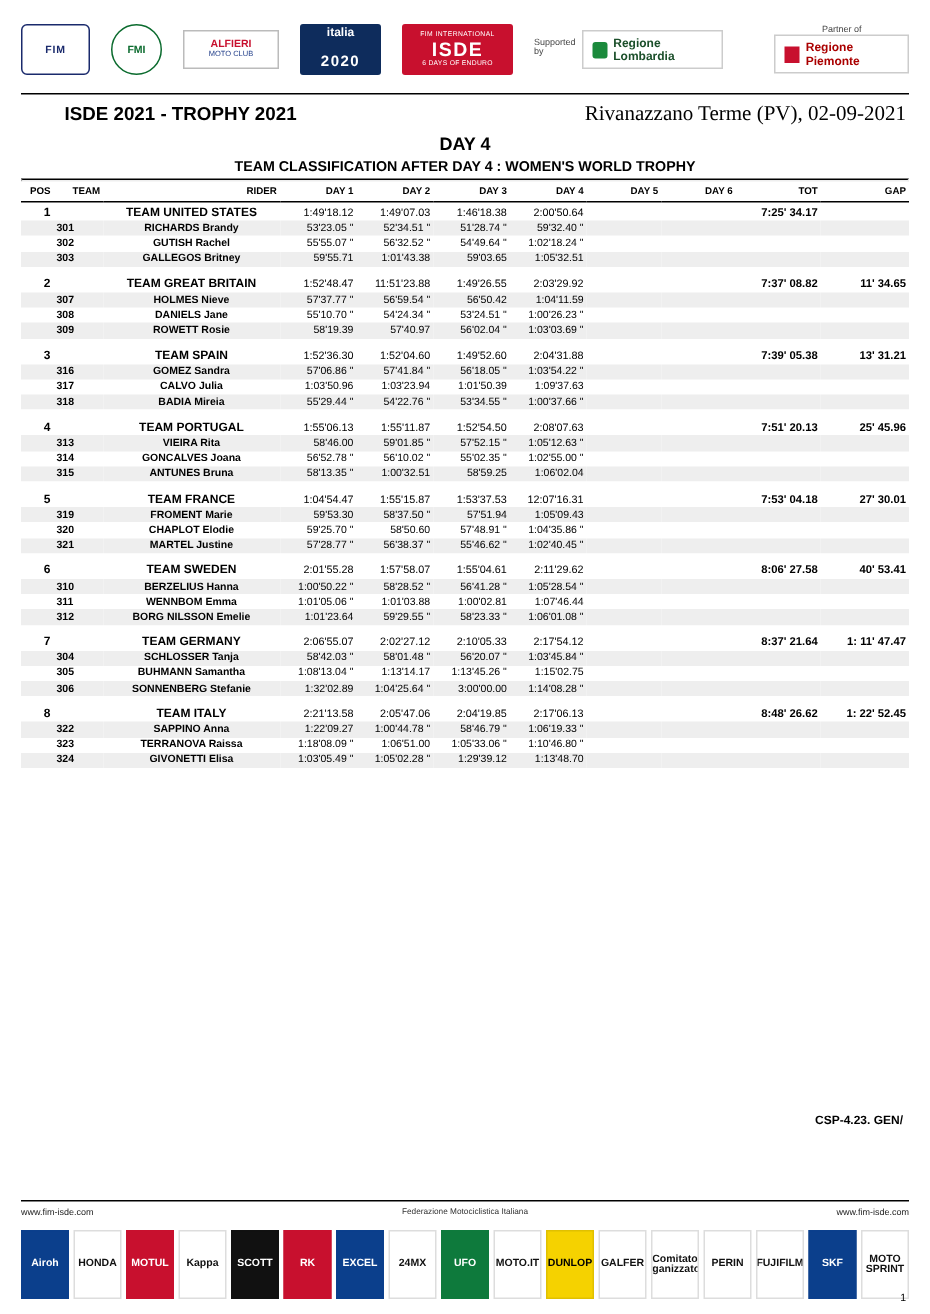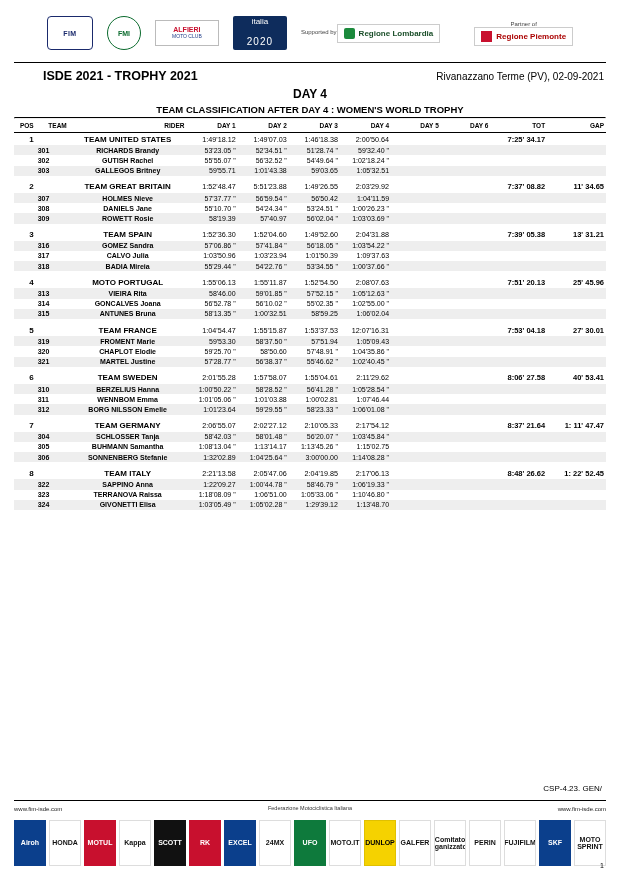--- a/index.html
+++ b/index.html
@@ -55,21 +55,21 @@
     border: 1px solid #bbb;
     font-size: 7px; font-weight: bold; color: #c8102e;
     display: flex; align-items: center; justify-content: center;
     flex-direction: column; line-height: 1.1;
   }
   .alfieri-logo .sub { color: #1f3c88; font-size: 5px; font-weight: normal; }
   .italia-logo {
     width: 54px; height: 34px;
     background: #0e2c5c;
     color: #fff;
-    font-size: 8px; font-weight: normal;
+    font-size: 8px; font-weight: bold;
     display: flex; align-items: center; justify-content: center;
     flex-direction: column; line-height: 1.05;
     border-radius: 2px;
     gap: 11px;
   }
   .italia-logo .yr { font-size: 10px; letter-spacing: 1px; }
   .isde-logo {
     width: 74px; height: 34px;
     background: #c8102e;
     color: #fff;
@@ -106,21 +106,21 @@
     border: 0; border-top: 1px solid #000; margin: 6px 0 0 0;
   }
   .rule-thin { border-top: 1px solid #000; }
 
   
   .title-row {
     display: flex; align-items: baseline; justify-content: space-between;
     padding: 6px 2px 0 2px;
   }
   .doc-title { font-size: 12.5px; font-weight: bold; padding-left: 27px; }
-  .doc-place { font-size: 10px; }
+  .doc-place { font-size: 14px; font-family: Liberation Serif, serif; }
   .day-title {
     text-align: center; font-size: 12px; font-weight: bold;
     margin-top: 4px;
   }
   .class-title {
     text-align: center; font-size: 9.5px; font-weight: bold;
     margin: 3px 0 2px 0;
   }
 
   
@@ -161,22 +161,22 @@
   tr.team-row td.num { font-size: 7.2px; }
   tr.rider-row td { font-size: 7px; }
   tr.rider-row td.c-team { font-weight: bold; }
   tr.rider-row td.c-rider { font-weight: bold; }
   tr.shade td { background: #eeeeee; }
   tr.spacer td { height: 5px; padding: 0; background: #fff !important; }
 
   
   .footer-code {
     position: absolute;
-    right: 18px; top: 784px;
-    font-size: 8px; font-weight: normal;
+    right: 18px; top: 742px;
+    font-size: 8px; font-weight: bold;
   }
   .footer-rule {
     position: absolute;
     left: 14px; right: 14px; top: 800px;
     border-top: 1px solid #000;
   }
   .footer-links {
     position: absolute;
     left: 14px; right: 14px; top: 806px;
     display: flex; justify-content: space-between;
@@ -228,20 +228,27 @@
     <div class="logo-box">
       <div class="alfieri-logo">
         <span>ALFIERI</span>
         <span class="sub">MOTO CLUB</span>
       </div>
     </div>
     <div class="logo-box">
       <div class="italia-logo">
         <span>italia</span>
         <span class="yr">2020</span>
+      </div>
+    </div>
+    <div class="logo-box">
+      <div class="isde-logo">
+        <span class="top">FIM INTERNATIONAL</span>
+        <span class="mid">ISDE</span>
+        <span class="bot">6 DAYS OF ENDURO</span>
       </div>
     </div>
     <div class="supported">
       <span class="lbl">Supported by</span>
       <span class="regione-lomb">
         <span class="lomb-mark"></span>
         <span>Regione Lombardia</span>
       </span>
     </div>
     <div class="piem-wrap">
@@ -334,21 +341,21 @@
           <td class="c-gap"></td>
         </tr>
         <tr class="spacer">
           <td colspan="11"></td>
         </tr>
         <tr class="team-row">
           <td class="c-pos">2</td>
           <td class="c-team"></td>
           <td class="c-rider">TEAM GREAT BRITAIN</td>
           <td class="num">1:52'48.47</td>
-          <td class="num">5:51'23.88</td>
+          <td class="num">11:51'23.88</td>
           <td class="num">1:49'26.55</td>
           <td class="num">2:03'29.92</td>
           <td class="num"></td>
           <td class="num"></td>
           <td class="c-tot">7:37' 08.82</td>
           <td class="c-gap">11' 34.65</td>
         </tr>
         <tr class="rider-row shade">
           <td class="c-pos"></td>
           <td class="c-team">307</td>
@@ -442,21 +449,21 @@
           <td class="num"></td>
           <td class="c-tot"></td>
           <td class="c-gap"></td>
         </tr>
         <tr class="spacer">
           <td colspan="11"></td>
         </tr>
         <tr class="team-row">
           <td class="c-pos">4</td>
           <td class="c-team"></td>
-          <td class="c-rider">MOTO PORTUGAL</td>
+          <td class="c-rider">TEAM PORTUGAL</td>
           <td class="num">1:55'06.13</td>
           <td class="num">1:55'11.87</td>
           <td class="num">1:52'54.50</td>
           <td class="num">2:08'07.63</td>
           <td class="num"></td>
           <td class="num"></td>
           <td class="c-tot">7:51' 20.13</td>
           <td class="c-gap">25' 45.96</td>
         </tr>
         <tr class="rider-row shade">

